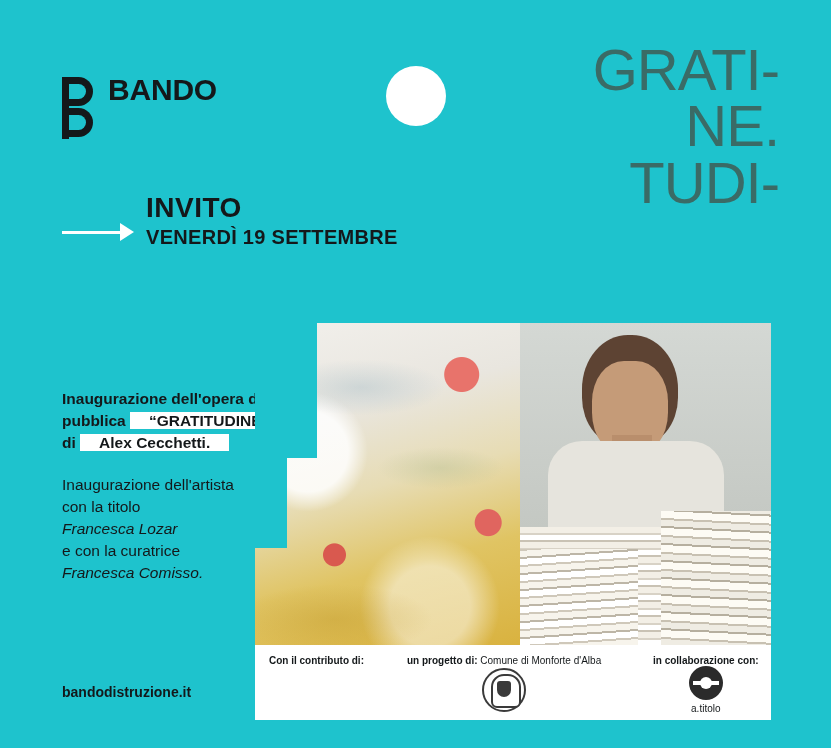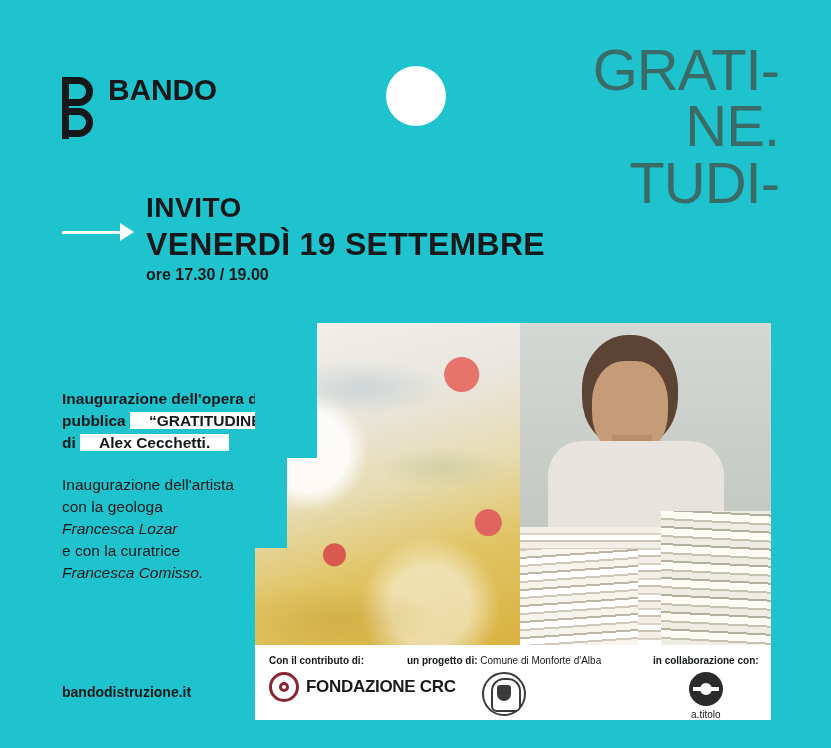--- a/index.html
+++ b/index.html
@@ -121,21 +121,21 @@
     top: 190px;
     color: #14181a;
   }
   .invite .l1 {
     font-size: 28px;
     font-weight: bold;
     letter-spacing: 0.5px;
     line-height: 1.25;
   }
   .invite .l2 {
-    font-size: 32px;
+    font-size: 20px;
     font-weight: bold;
     letter-spacing: 0.3px;
     line-height: 1.2;
   }
   .invite .l3 {
     font-size: 16px;
     font-weight: bold;
     margin-top: 3px;
   }
 
@@ -331,21 +331,20 @@
     align-items: flex-start;
   }
   .f-col {
     position: absolute;
     top: 10px;
   }
   .f-label {
     font-size: 10px;
     font-weight: bold;
     color: #14181a;
-    margin-bottom: 6px;
   }
   .f-label .reg { font-weight: normal; }
   .f-c1 { left: 14px; }
   .f-c2 { left: 152px; text-align: center; }
   .f-c3 { left: 398px; }
 
   .crc {
     display: flex;
     align-items: center;
   }
@@ -466,33 +465,32 @@
   </div>
 
   <div class="arrow">
     <div class="shaft"></div>
     <div class="head"></div>
   </div>
 
   <div class="invite">
     <div class="l1">INVITO</div>
     <div class="l2">VENERDÌ 19 SETTEMBRE</div>
-    <div class="l3">ore 17.30 / 19.00</div>
   </div>
 
 
   <div class="body-copy">
     <p>
       <span class="b">Inaugurazione dell'opera d'arte</span><br>
       <span class="b">pubblica </span><span class="b hl">“GRATITUDINE”</span><br>
       <span class="b">di </span><span class="b hl">Alex Cecchetti.</span>
     </p>
     <p>
       <span>Inaugurazione dell'artista</span><br>
-      <span>con la geologa</span><br>
+      <span>con la titolo</span><br>
       <span class="i">Francesca Lozar</span><br>
       <span>e con la curatrice</span><br>
       <span class="i">Francesca Comisso.</span>
     </p>
   </div>
 
   <div class="website">bandodistruzione.it</div>
 
   <div class="photo-wrap">
     <div class="art-left">
@@ -508,24 +506,20 @@
       <div class="ph-body"></div>
       <div class="ph-books"></div>
       <div class="ph-books2"></div>
       <div class="ph-books3"></div>
     </div>
   </div>
 
   <div class="footer">
     <div class="f-col f-c1">
       <div class="f-label">Con il contributo di:</div>
-      <div class="crc">
-        <div class="crc-mark"></div>
-        <div class="crc-text">FONDAZIONE CRC</div>
-      </div>
     </div>
 
     <div class="f-col f-c2">
       <div class="f-label"><span>un progetto di:</span><span class="reg"> Comune di Monforte d'Alba</span></div>
       <div class="comune-seal">
         <div class="outer"></div>
         <div class="inner"></div>
         <div class="sh"></div>
       </div>
     </div>

